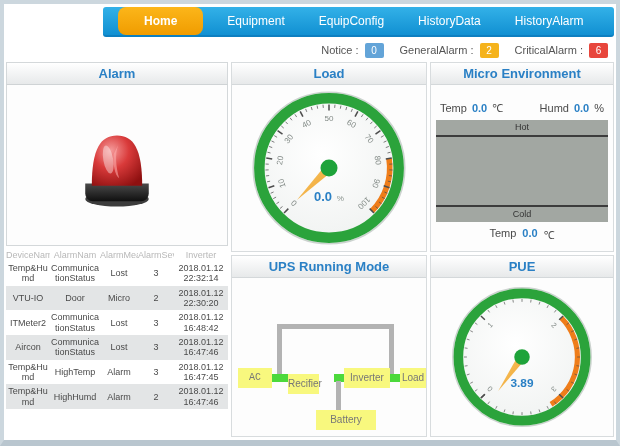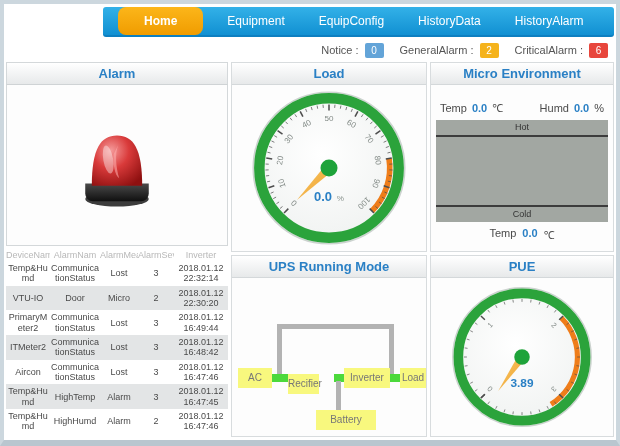--- a/index.html
+++ b/index.html
@@ -165,27 +165,20 @@
             <td>Lost</td>
             <td>3</td>
             <td>2018.01.12 22:32:14</td>
           </tr>
           <tr>
             <td>VTU-IO</td>
             <td>Door</td>
             <td>Micro</td>
             <td>2</td>
             <td>2018.01.12 22:30:20</td>
-          </tr>
-          <tr>
-            <td>PrimaryMeter2</td>
-            <td>CommunicationStatus</td>
-            <td>Lost</td>
-            <td>3</td>
-            <td>2018.01.12 16:49:44</td>
           </tr>
           <tr>
             <td>ITMeter2</td>
             <td>CommunicationStatus</td>
             <td>Lost</td>
             <td>3</td>
             <td>2018.01.12 16:48:42</td>
           </tr>
           <tr>
             <td>Aircon</td>
@@ -332,21 +325,21 @@
   <div class="panel">
     <div class="panel-header">UPS Running Mode</div>
     <div class="ups-body">
         <div class="ups-green" style="left: 40px; top: 96px; width: 16px;"></div>
         <div class="ups-green" style="left: 102px; top: 96px; width: 10px;"></div>
         <div class="ups-green" style="left: 158px; top: 96px; width: 10px;"></div>
         <div class="ups-gray" style="left: 45px; top: 46px; width: 5px; height: 50px;"></div>
         <div class="ups-gray" style="left: 45px; top: 46px; width: 117px; height: 5px;"></div>
         <div class="ups-gray" style="left: 157px; top: 46px; width: 5px; height: 50px;"></div>
         <div class="ups-gray" style="left: 104px; top: 103px; width: 5px; height: 29px;"></div>
-        <div class="ups-node" style="left: 6px; top: 90px; width: 34px;">AC</div>
+        <div class="ups-node" style="left: 6px; top: 90px; width: 34px; font-family: Liberation Mono, monospace;">AC</div>
         <div class="ups-node" style="left: 56px; top: 96px; width: 31px;">Recifier</div>
         <div class="ups-node" style="left: 112px; top: 90px; width: 46px;">Inverter</div>
         <div class="ups-node" style="left: 168px; top: 90px; width: 26px;">Load</div>
         <div class="ups-node" style="left: 84px; top: 132px; width: 60px;">Battery</div>
       </div>
   </div>
 
   <div class="panel">
     <div class="panel-header">PUE</div>
     <div class="gauge-body small">

